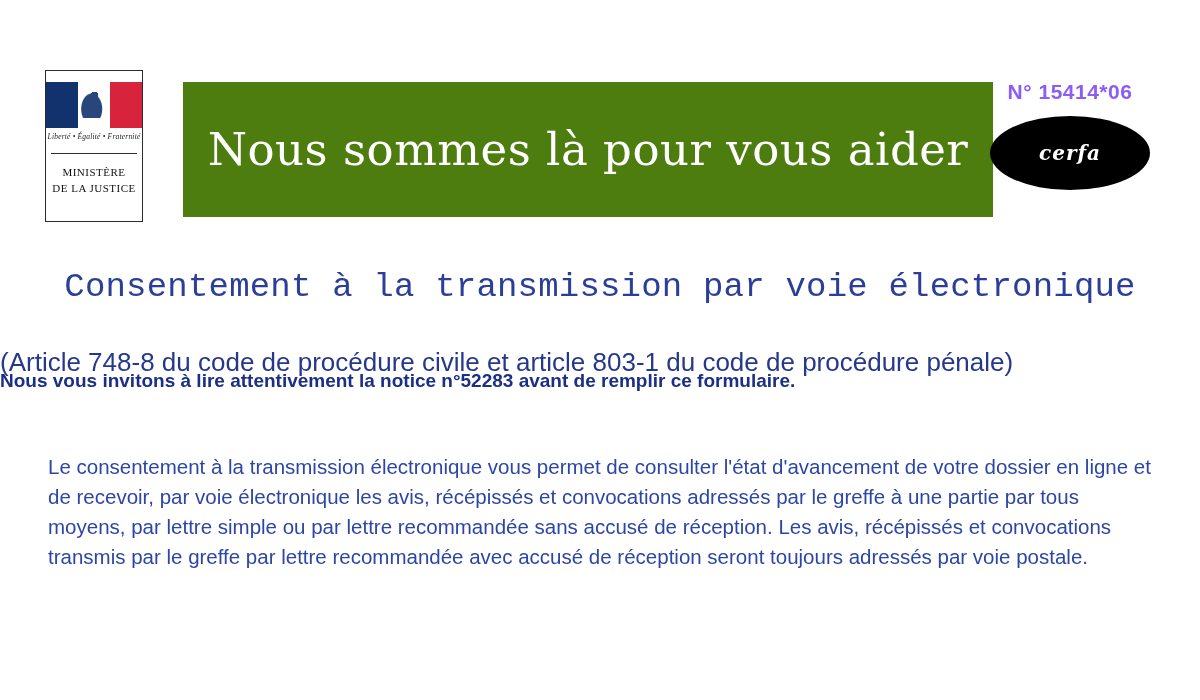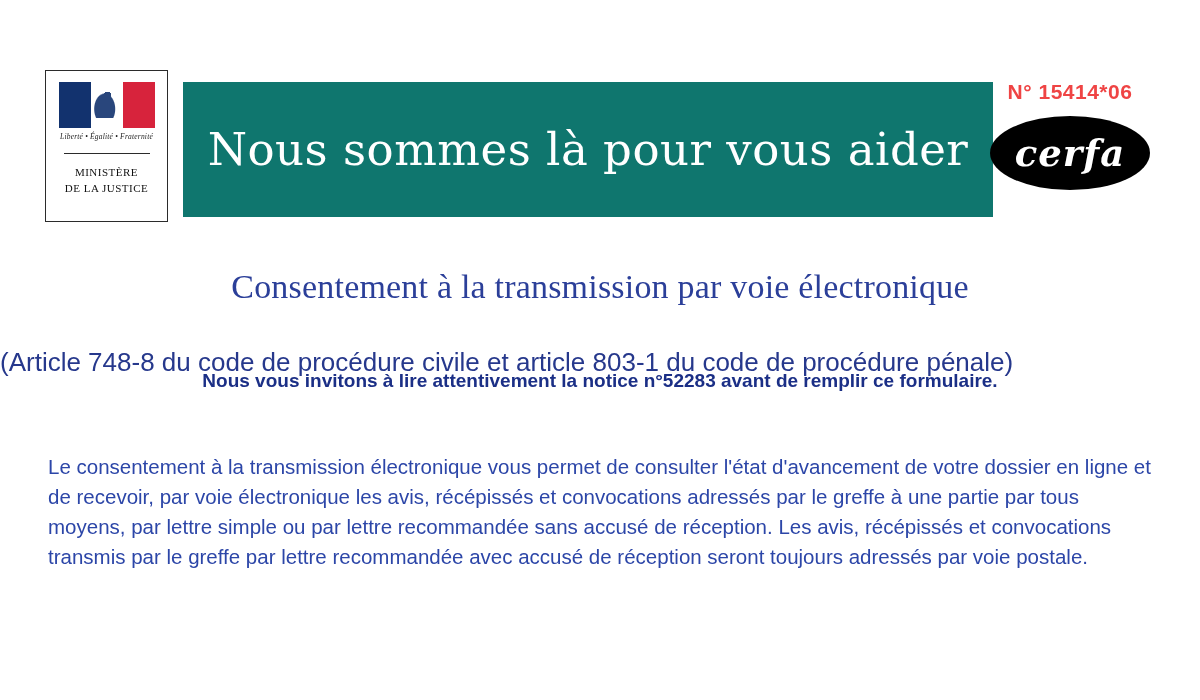--- a/index.html
+++ b/index.html
@@ -28,21 +28,21 @@
     left: 45px;
     top: 70px;
     width: 1110px;
     height: 152px;
   }
 
   .logo-box {
     position: absolute;
     left: 0;
     top: 0;
-    width: 123px;
+    width: 98px;
     height: 152px;
     border: 1px solid #2b2b2b;
     box-sizing: border-box;
     background: #ffffff;
     display: flex;
     flex-direction: column;
     align-items: center;
     justify-content: flex-start;
   }
   .marianne {
@@ -103,21 +103,21 @@
     line-height: 1.45;
     font-weight: 400;
   }
 
   .blue-band {
     position: absolute;
     left: 138px;
     top: 12px;
     width: 810px;
     height: 135px;
-    background: #0f766e;
+    background: #4d7c0f;
     display: flex;
     align-items: center;
     justify-content: center;
   }
   .blue-band .band-text {
     color: #ffffff;
     font-family: "DejaVu Serif", serif;
     font-size: 45px;
     font-weight: 400;
     letter-spacing: .5px;
@@ -128,70 +128,70 @@
     position: absolute;
     right: 0;
     top: 10px;
     width: 170px;
     text-align: center;
   }
   .cerfa-num {
     font-family: "Liberation Sans", sans-serif;
     font-weight: 700;
     font-size: 21px;
-    color: #ef4444;
+    color: #8b5cf6;
     letter-spacing: .5px;
   }
   .cerfa-logo {
     margin: 12px auto 0 auto;
     width: 160px;
     height: 74px;
     background: #000000;
     border-radius: 50% / 50%;
     display: flex;
     align-items: center;
     justify-content: center;
   }
   .cerfa-logo span {
     color: #ffffff;
     font-family: "DejaVu Serif", serif;
     font-weight: 700;
     font-style: italic;
-    font-size: 37px;
+    font-size: 20px;
     letter-spacing: 1px;
   }
 
   
   .doc-title {
     position: absolute;
     left: 0;
     top: 268px;
     width: 1200px;
     text-align: center;
-    font-family: Liberation Serif, serif;
+    font-family: Liberation Mono, monospace;
     font-size: 34px;
     color: #2b3f99;
     letter-spacing: .2px;
     white-space: nowrap;
   }
   .doc-subtitle {
     position: absolute;
     left: 0;
     top: 347px;
     width: 1200px;
     text-align: left;
     font-size: 26px;
     color: #26388c;
   }
   .notice-line {
     position: absolute;
     left: 0;
     top: 370px;
     width: 1200px;
-    text-align: center;
+    text-align: left;
     font-size: 19px;
     font-weight: 700;
     color: #1b2f86;
   }
 
   
   .body-text {
     position: absolute;
     left: 48px;
     top: 452px;

